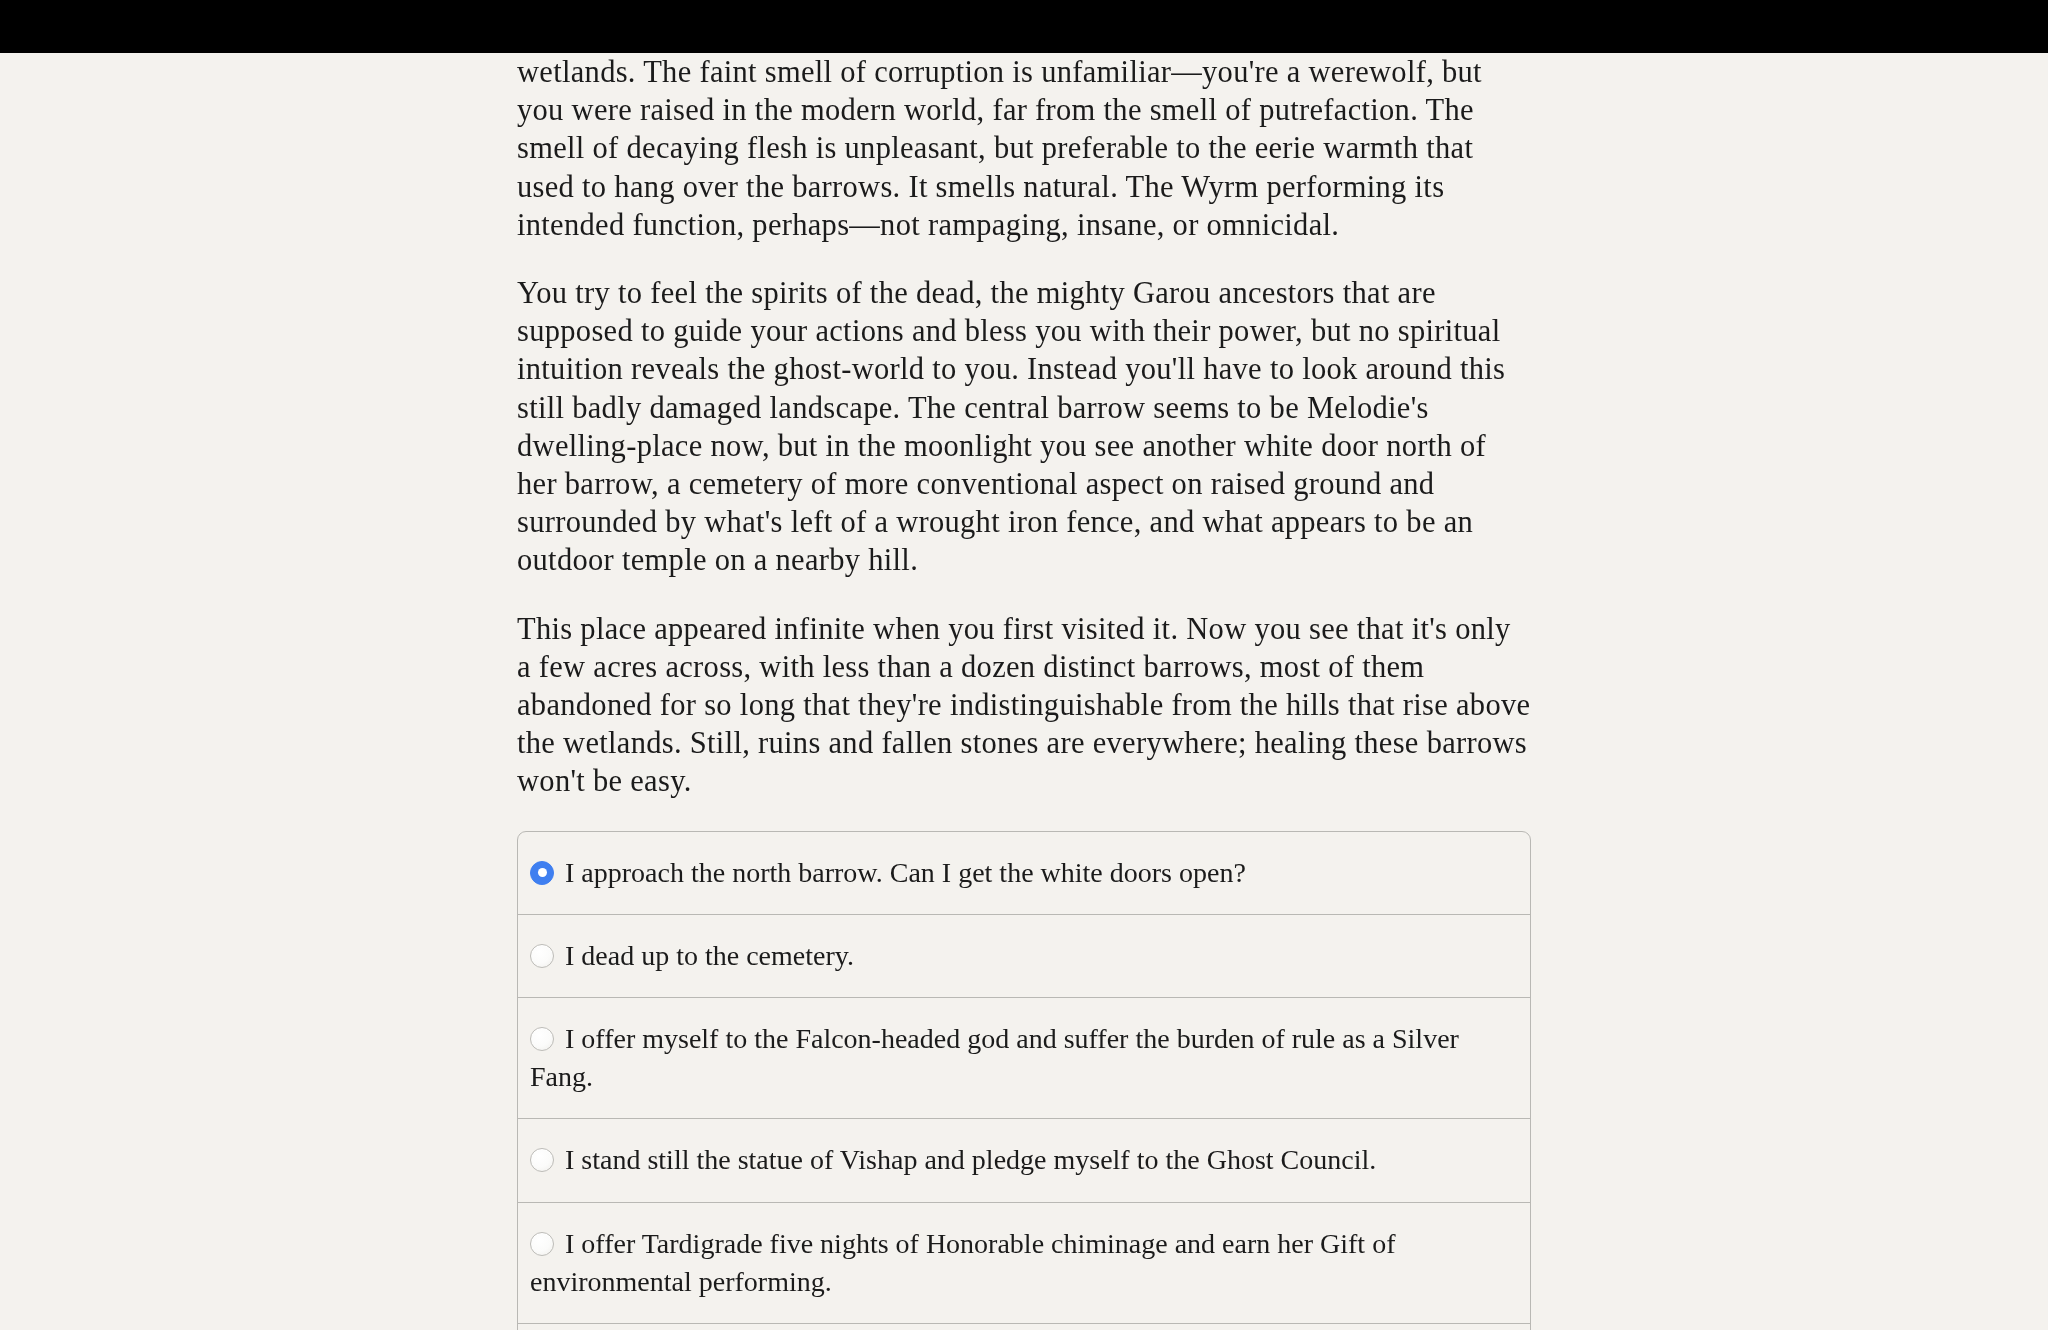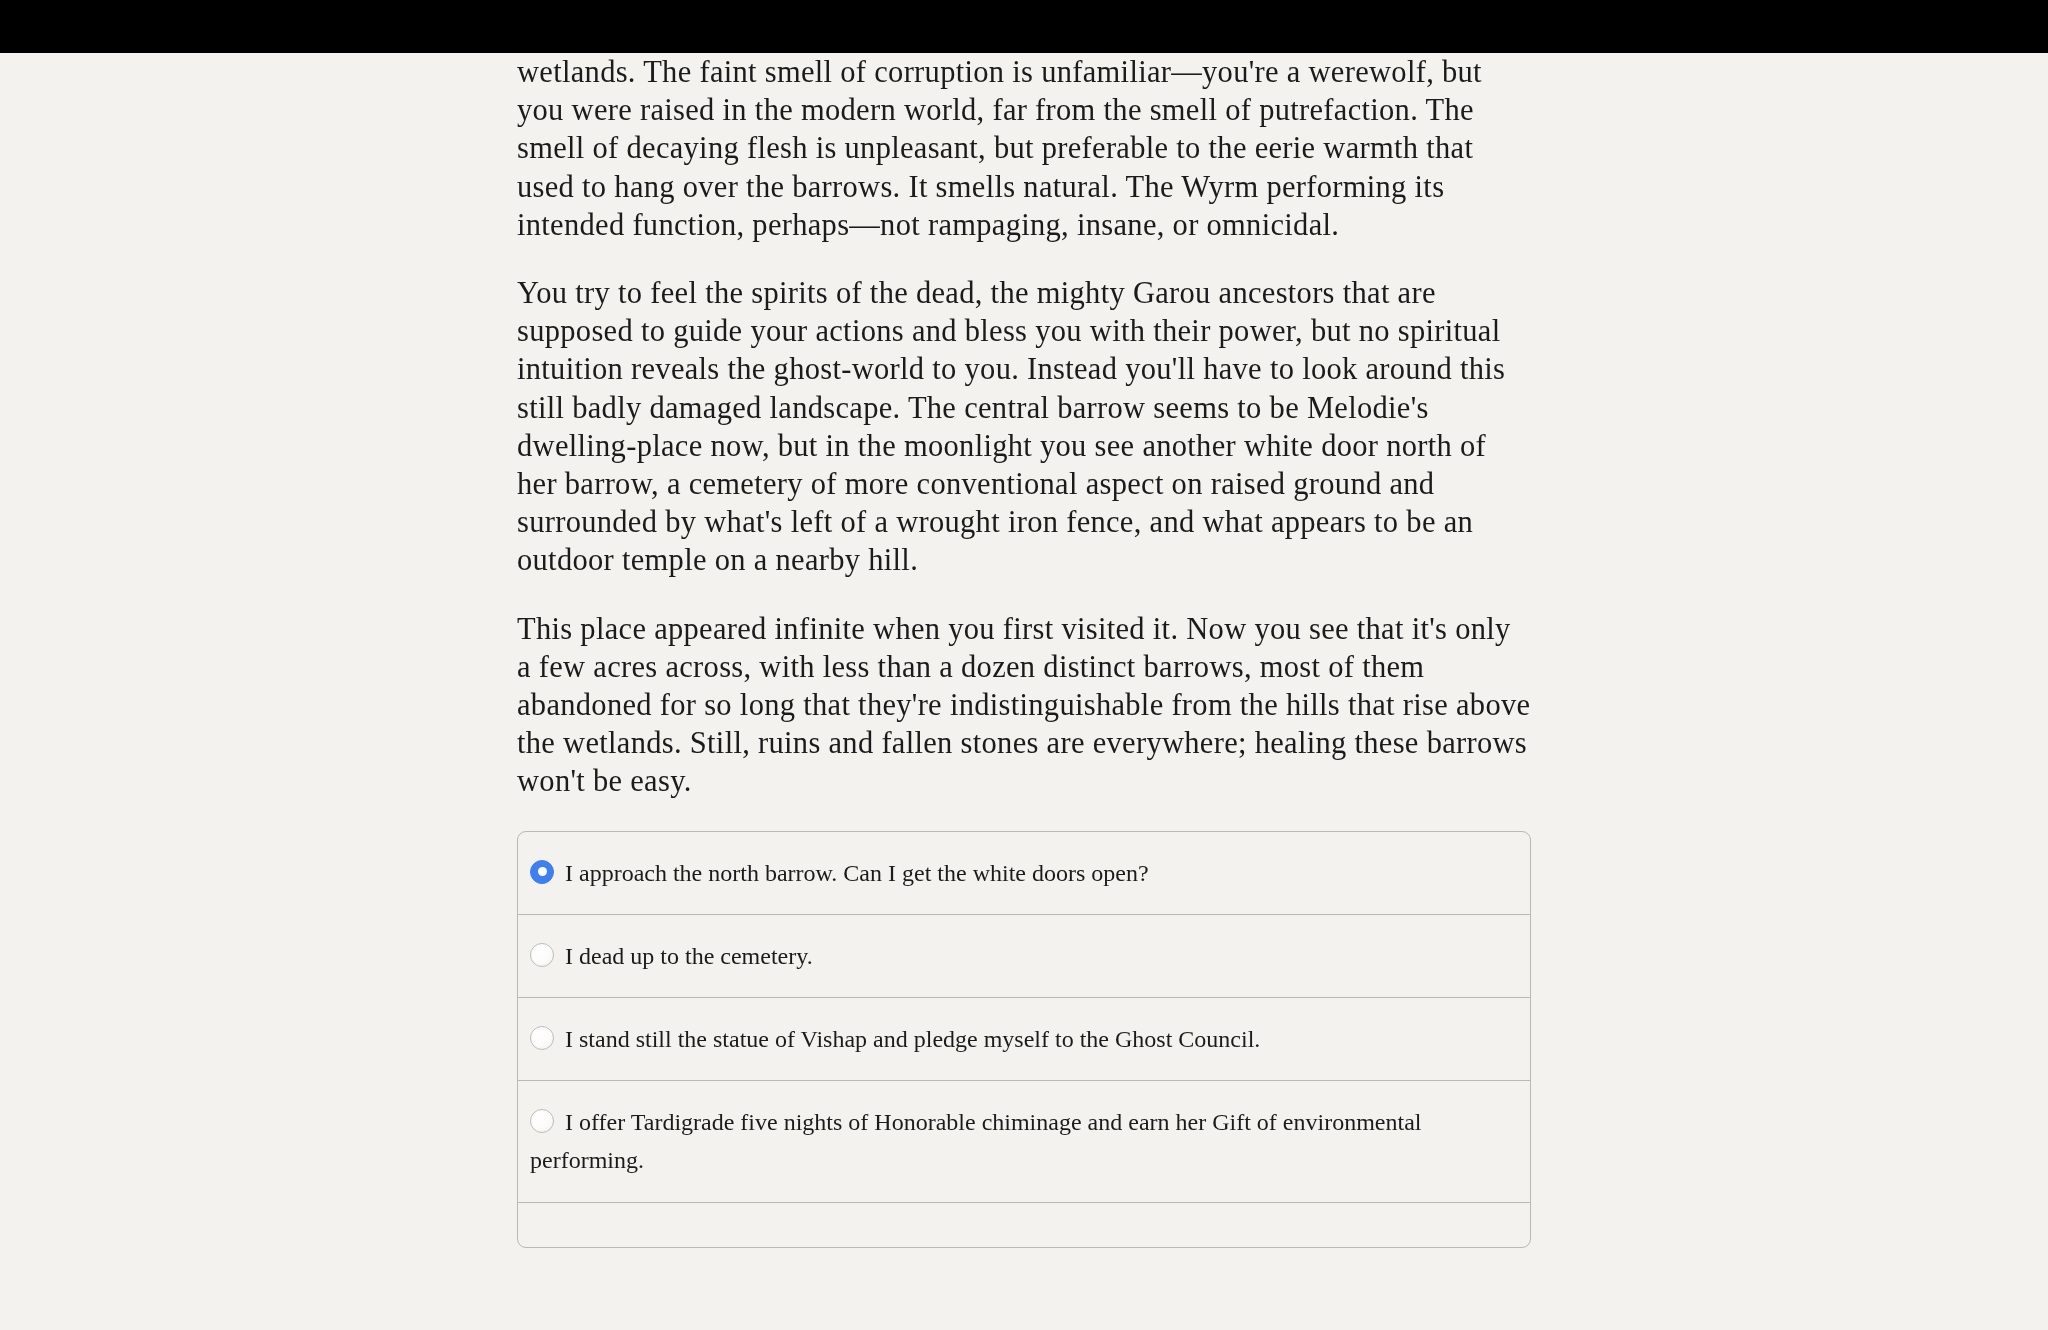--- a/index.html
+++ b/index.html
@@ -66,21 +66,21 @@
     border-bottom: 1px solid #b9b8b4;
     padding: 22px 14px 22px 12px;
     cursor: pointer;
     position: relative;
   }
   .choice-row:last-child {
     border-bottom: none;
   }
 
   .choice-line {
-    font-size: 24px;
+    font-size: 28px;
     line-height: 38.2px;
     color: #1b1b1b;
     margin: 0;
     text-indent: 0;
   }
 
   .radio-dot {
     display: inline-block;
     width: 24px;
     height: 24px;
@@ -131,20 +131,25 @@
           <span class="radio-dot on"></span><span>I approach the north barrow. Can I get the white doors open?</span>
         </p>
       </div>
 
       <div class="choice-row">
         <p class="choice-line">
           <span class="radio-dot off"></span><span>I dead up to the cemetery.</span>
         </p>
       </div>
 
+      <div class="choice-row">
+        <p class="choice-line">
+          <span class="radio-dot off"></span><span>I offer myself to the Falcon-headed god and suffer the burden of rule as a Silver Fang.</span>
+        </p>
+      </div>
 
       <div class="choice-row">
         <p class="choice-line">
           <span class="radio-dot off"></span><span>I stand still the statue of Vishap and pledge myself to the Ghost Council.</span>
         </p>
       </div>
 
       <div class="choice-row">
         <p class="choice-line">
           <span class="radio-dot off"></span><span>I offer Tardigrade five nights of Honorable chiminage and earn her Gift of environmental performing.</span>

